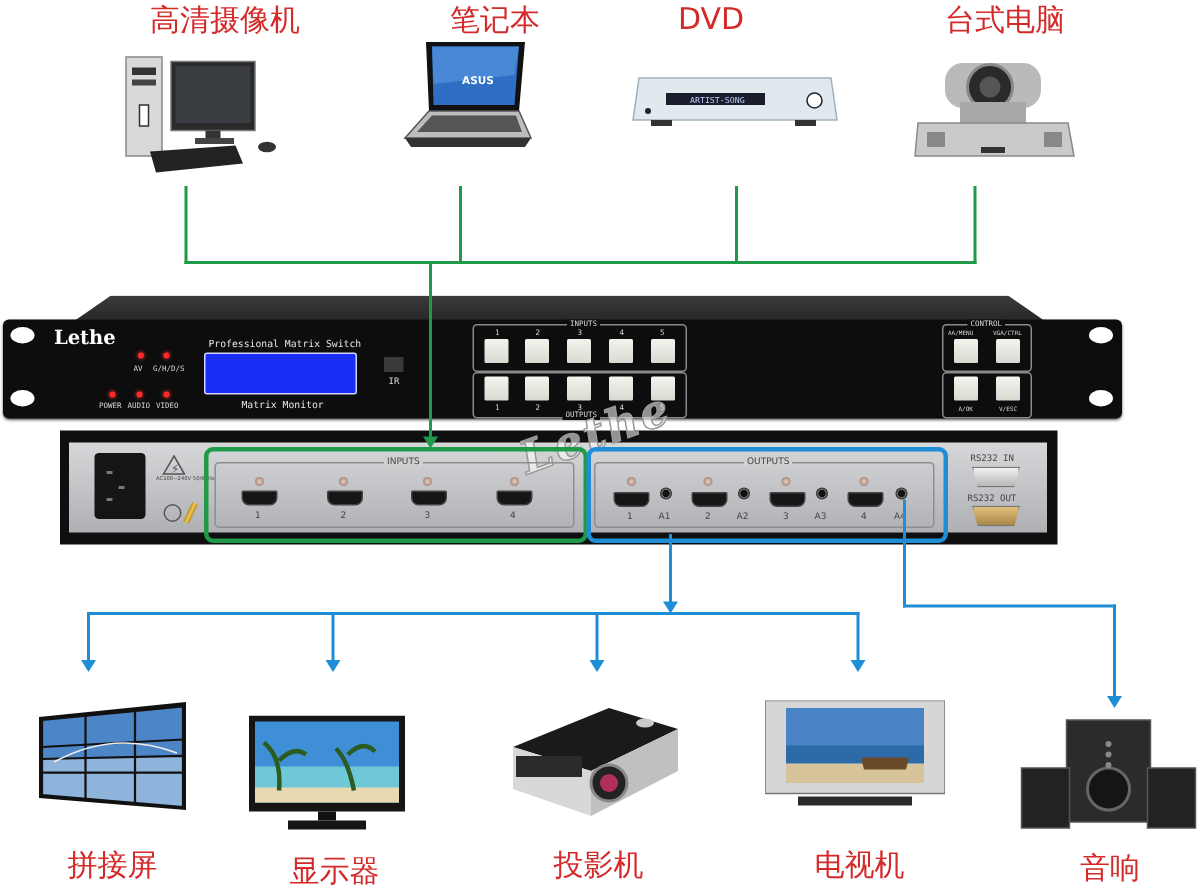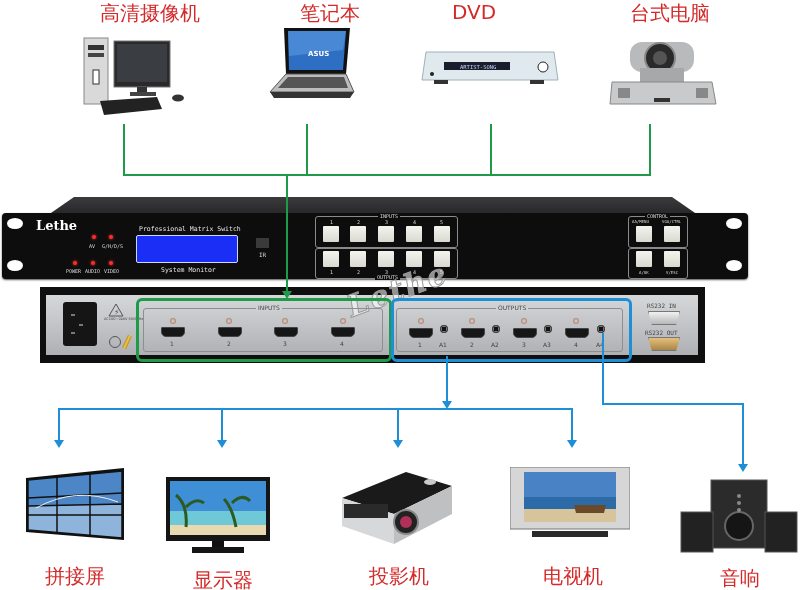--- a/index.html
+++ b/index.html
@@ -125,21 +125,21 @@
 <div class="tiny" style="left:102px;top:243px;">G/H/D/S</div>
 <div class="led" style="left:73px;top:261px;"></div>
 <div class="led" style="left:91px;top:261px;"></div>
 <div class="led" style="left:109px;top:261px;"></div>
 <div class="tiny" style="left:66px;top:268px;">POWER</div>
 <div class="tiny" style="left:85px;top:268px;">AUDIO</div>
 <div class="tiny" style="left:104px;top:268px;">VIDEO</div>
 
 <div class="small" style="left:139px;top:225px;">Professional Matrix Switch</div>
 <div class="lcd"></div>
-<div class="small" style="left:161px;top:266px;">System Monitor</div>
+<div class="small" style="left:161px;top:266px;">Matrix Monitor</div>
 <div class="ir"></div>
 <div class="tiny" style="left:259px;top:251px;font-size:6px;">IR</div>
 
 <div class="btn-group" style="left:315px;top:216px;width:141px;height:30px;"></div>
 <div class="tiny" style="left:378px;top:213px;background:#0d0d0d;padding:0 2px;">INPUTS</div>
 <div class="tiny" style="left:330px;top:219px;">1</div>
 <div class="tiny" style="left:357px;top:219px;">2</div>
 <div class="tiny" style="left:385px;top:219px;">3</div>
 <div class="tiny" style="left:413px;top:219px;">4</div>
 <div class="tiny" style="left:440px;top:219px;">5</div>

